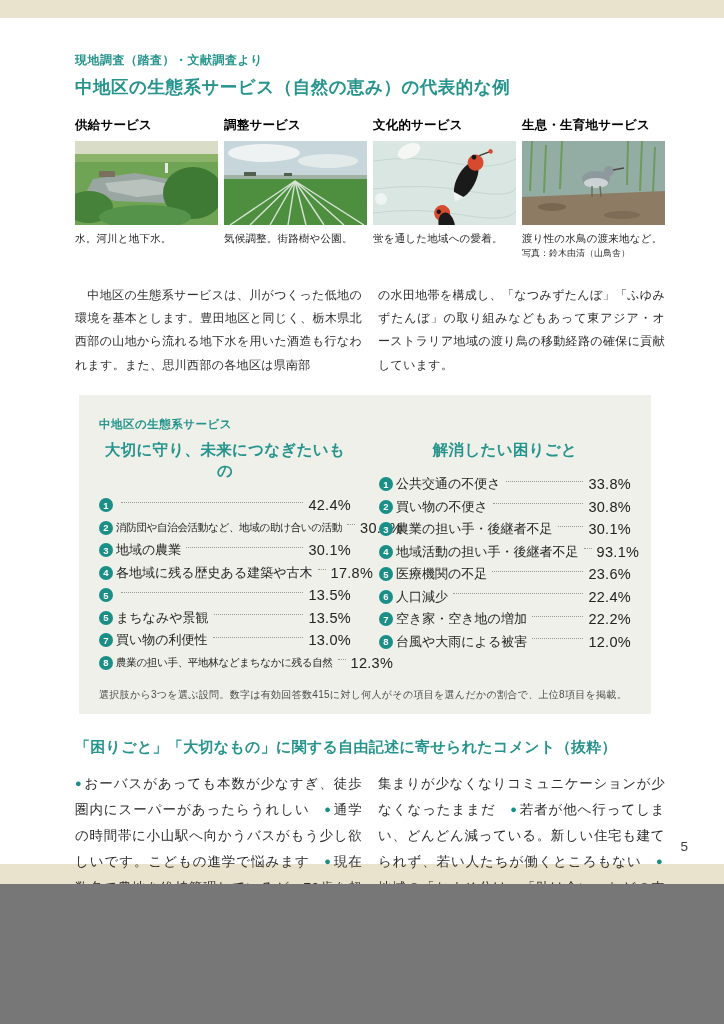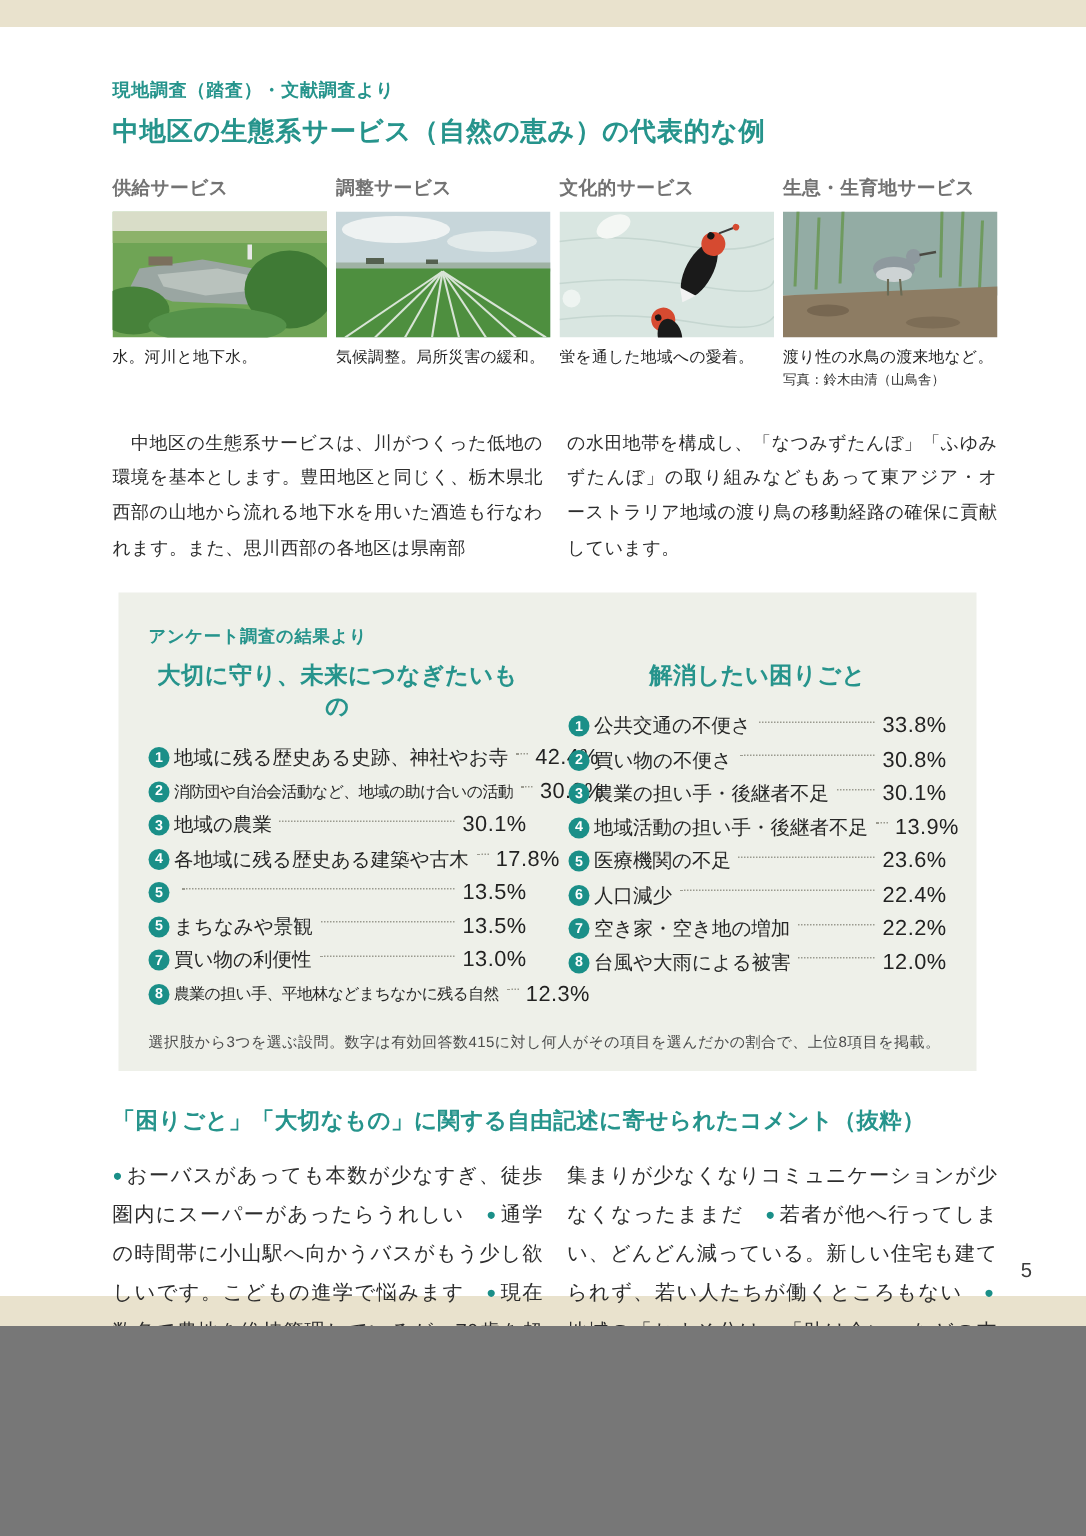--- a/index.html
+++ b/index.html
@@ -14,21 +14,21 @@
   .band { position:absolute; left:0; width:100%; background:#e9e2cd; }
   .band-top { top:0; height:18px; }
   .band-bottom { bottom:0; height:20px; }
 
   .content { position:relative; padding:52px 59px 0 75px; }
 
   .kicker { font-size:12px; font-weight:bold; color:#26948c; letter-spacing:.5px; }
   .page-title { font-size:17.5px; font-weight:bold; color:#26948c; margin-top:6px; letter-spacing:.5px; }
 
   .svc-grid { margin-top:18px; display:grid; grid-template-columns:repeat(4,1fr); column-gap:6px; }
-  .svc-header { font-size:12.5px; font-weight:bold; color:#737373; margin-bottom:7px; letter-spacing:.2px; }
+  .svc-header { font-size:12.5px; font-weight:bold; color:#000000; margin-bottom:7px; letter-spacing:.2px; }
   .photo { width:100%; height:84px; display:block; }
   .caption { font-size:10.5px; color:#1f1f1f; margin-top:6px; line-height:1.35; letter-spacing:.2px; }
   .credit { font-size:9px; color:#333; margin-top:2px; }
 
   .body-cols { display:flex; gap:16px; margin-top:24px; }
   .body-col { flex:1; font-size:12px; line-height:1.93; text-align:justify; letter-spacing:.3px; color:#2d2d2d; }
 
   .survey-box { background:#eef0e9; margin:18px 14px 0 4px; padding:22px 20px 12px; }
   .box-kicker { font-size:11.5px; font-weight:bold; color:#26948c; letter-spacing:.5px; }
   .box-cols { display:flex; gap:28px; margin-top:4px; }
@@ -96,21 +96,21 @@
             <line x1="71" y1="40" x2="46" y2="84"></line>
               <line x1="71" y1="40" x2="64" y2="84"></line>
             <line x1="71" y1="40" x2="82" y2="84"></line>
               <line x1="71" y1="40" x2="100" y2="84"></line>
             <line x1="71" y1="40" x2="120" y2="84"></line>
               <line x1="71" y1="40" x2="140" y2="84"></line>
           </g>
           <rect x="20" y="31" width="12" height="4" fill="#54604f"></rect>
           <rect x="60" y="32" width="8" height="3" fill="#54604f"></rect>
         </svg>
-        <div class="caption">気候調整。局所災害の緩和。</div>
+        <div class="caption">気候調整。街路樹や公園。</div>
       </div>
 
       <div class="svc-col">
         <div class="svc-header">文化的サービス</div>
         <svg class="photo" viewBox="0 0 143 84" preserveAspectRatio="none">
           <rect width="143" height="84" fill="#d9e6e1"></rect>
           <g stroke="#c5d6d0" stroke-width="1">
             <path d="M0,20 Q40,14 80,22 T143,18" fill="none"></path>
             <path d="M0,48 Q50,42 95,50 T143,46" fill="none"></path>
             <path d="M0,72 Q45,66 90,74 T143,70" fill="none"></path>
@@ -160,28 +160,27 @@
         <div class="credit">写真：鈴木由清（山鳥舎）</div>
       </div>
     </div>
 
     <div class="body-cols">
       <div class="body-col">　中地区の生態系サービスは、川がつくった低地の環境を基本とします。豊田地区と同じく、栃木県北西部の山地から流れる地下水を用いた酒造も行なわれます。また、思川西部の各地区は県南部</div>
       <div class="body-col">の水田地帯を構成し、「なつみずたんぼ」「ふゆみずたんぼ」の取り組みなどもあって東アジア・オーストラリア地域の渡り鳥の移動経路の確保に貢献しています。</div>
     </div>
 
     <div class="survey-box">
-      <div class="box-kicker">アンケート調査の結果より</div>
+      <div class="box-kicker">中地区の生態系サービス</div>
       <div class="box-cols">
         <div class="box-col">
           <div class="box-heading">大切に守り、未来につなぎたいもの</div>
           <div id="list-left">
               <div class="rank-row">
                 <span class="badge">1</span>
-                <span class="rank-label">地域に残る歴史ある史跡、神社やお寺</span>
                 <span class="leader"></span>
                 <span class="rank-value">42.4%</span>
               </div>
               <div class="rank-row">
                 <span class="badge">2</span>
                 <span class="rank-label small">消防団や自治会活動など、地域の助け合いの活動</span>
                 <span class="leader"></span>
                 <span class="rank-value">30.8%</span>
               </div>
               <div class="rank-row">
@@ -239,21 +238,21 @@
               <div class="rank-row">
                 <span class="badge">3</span>
                 <span class="rank-label">農業の担い手・後継者不足</span>
                 <span class="leader"></span>
                 <span class="rank-value">30.1%</span>
               </div>
               <div class="rank-row">
                 <span class="badge">4</span>
                 <span class="rank-label">地域活動の担い手・後継者不足</span>
                 <span class="leader"></span>
-                <span class="rank-value">13.9%</span>
+                <span class="rank-value">93.1%</span>
               </div>
               <div class="rank-row">
                 <span class="badge">5</span>
                 <span class="rank-label">医療機関の不足</span>
                 <span class="leader"></span>
                 <span class="rank-value">23.6%</span>
               </div>
               <div class="rank-row">
                 <span class="badge">6</span>
                 <span class="rank-label">人口減少</span>

